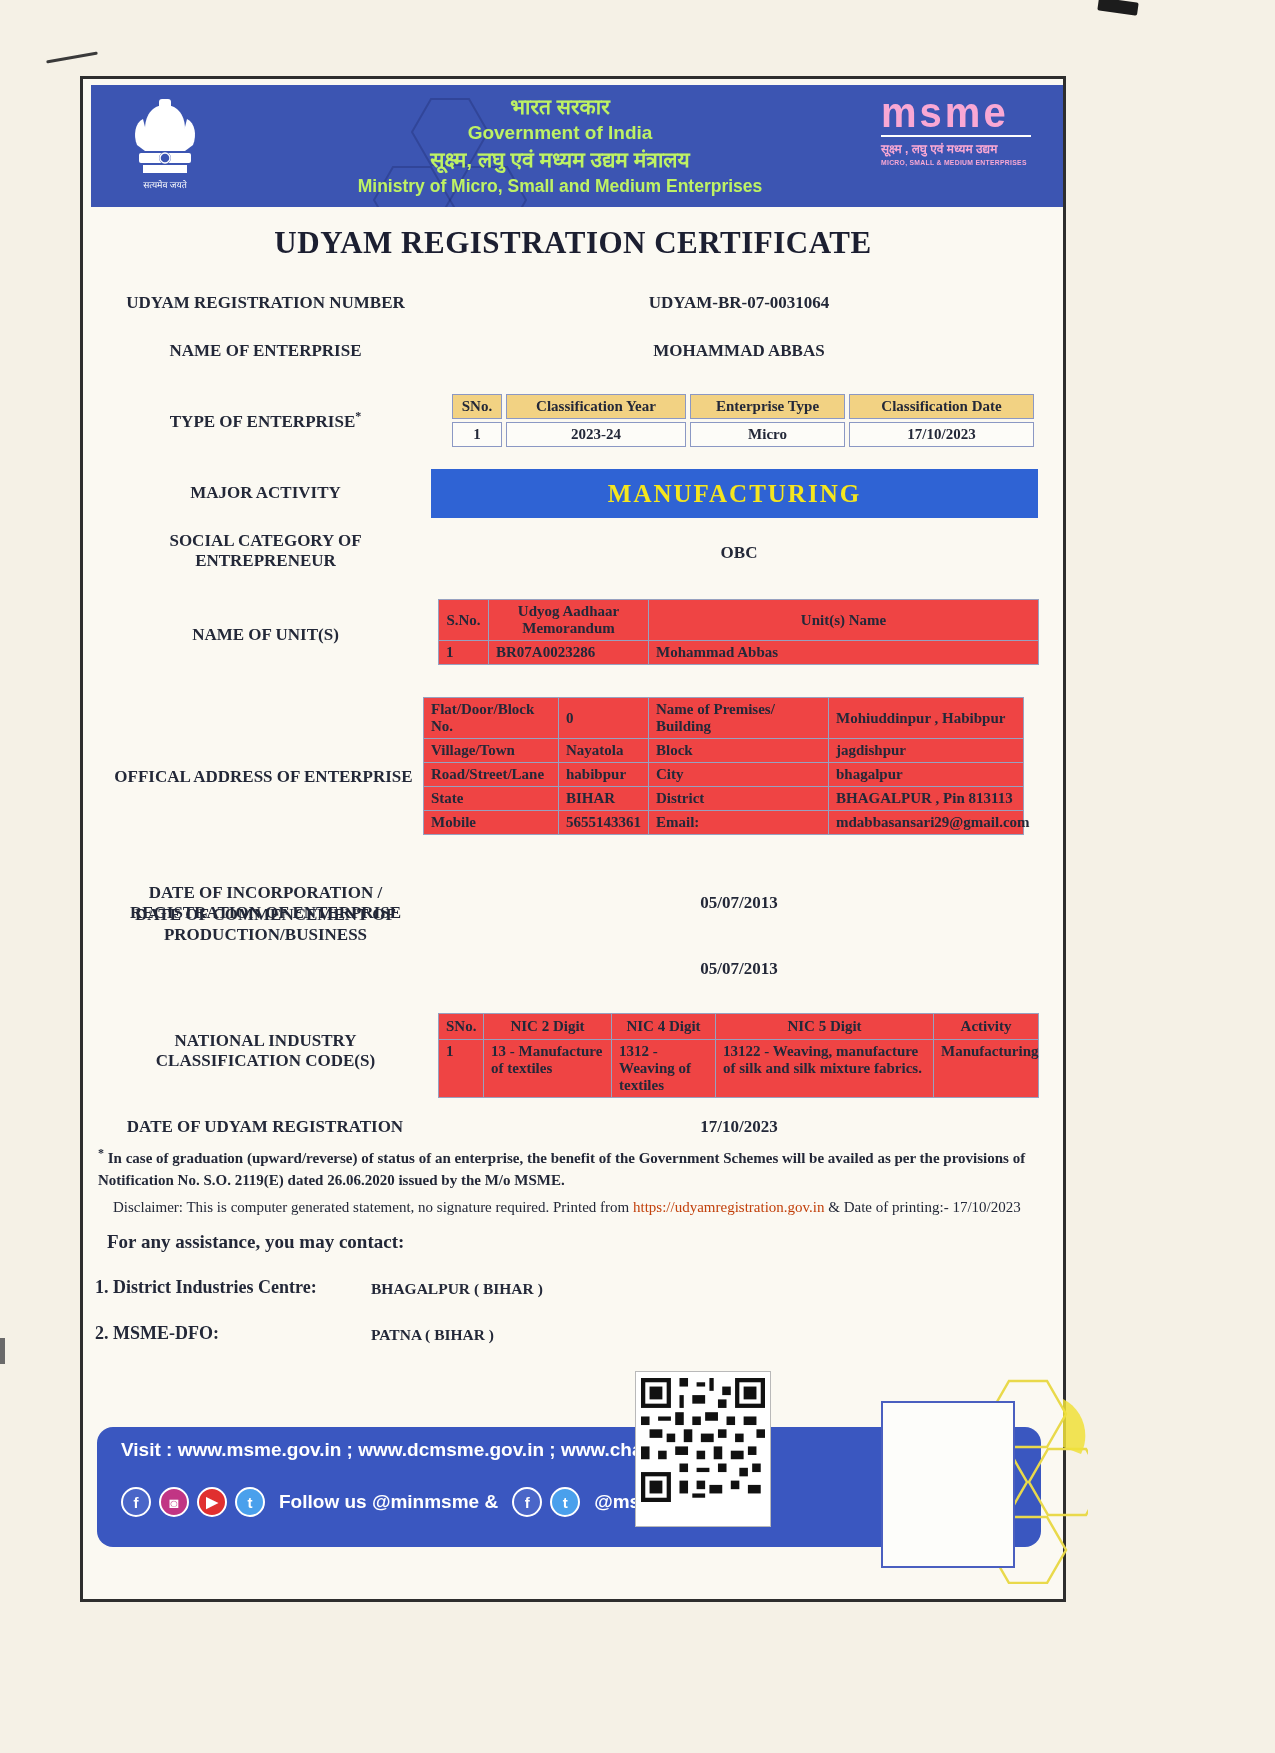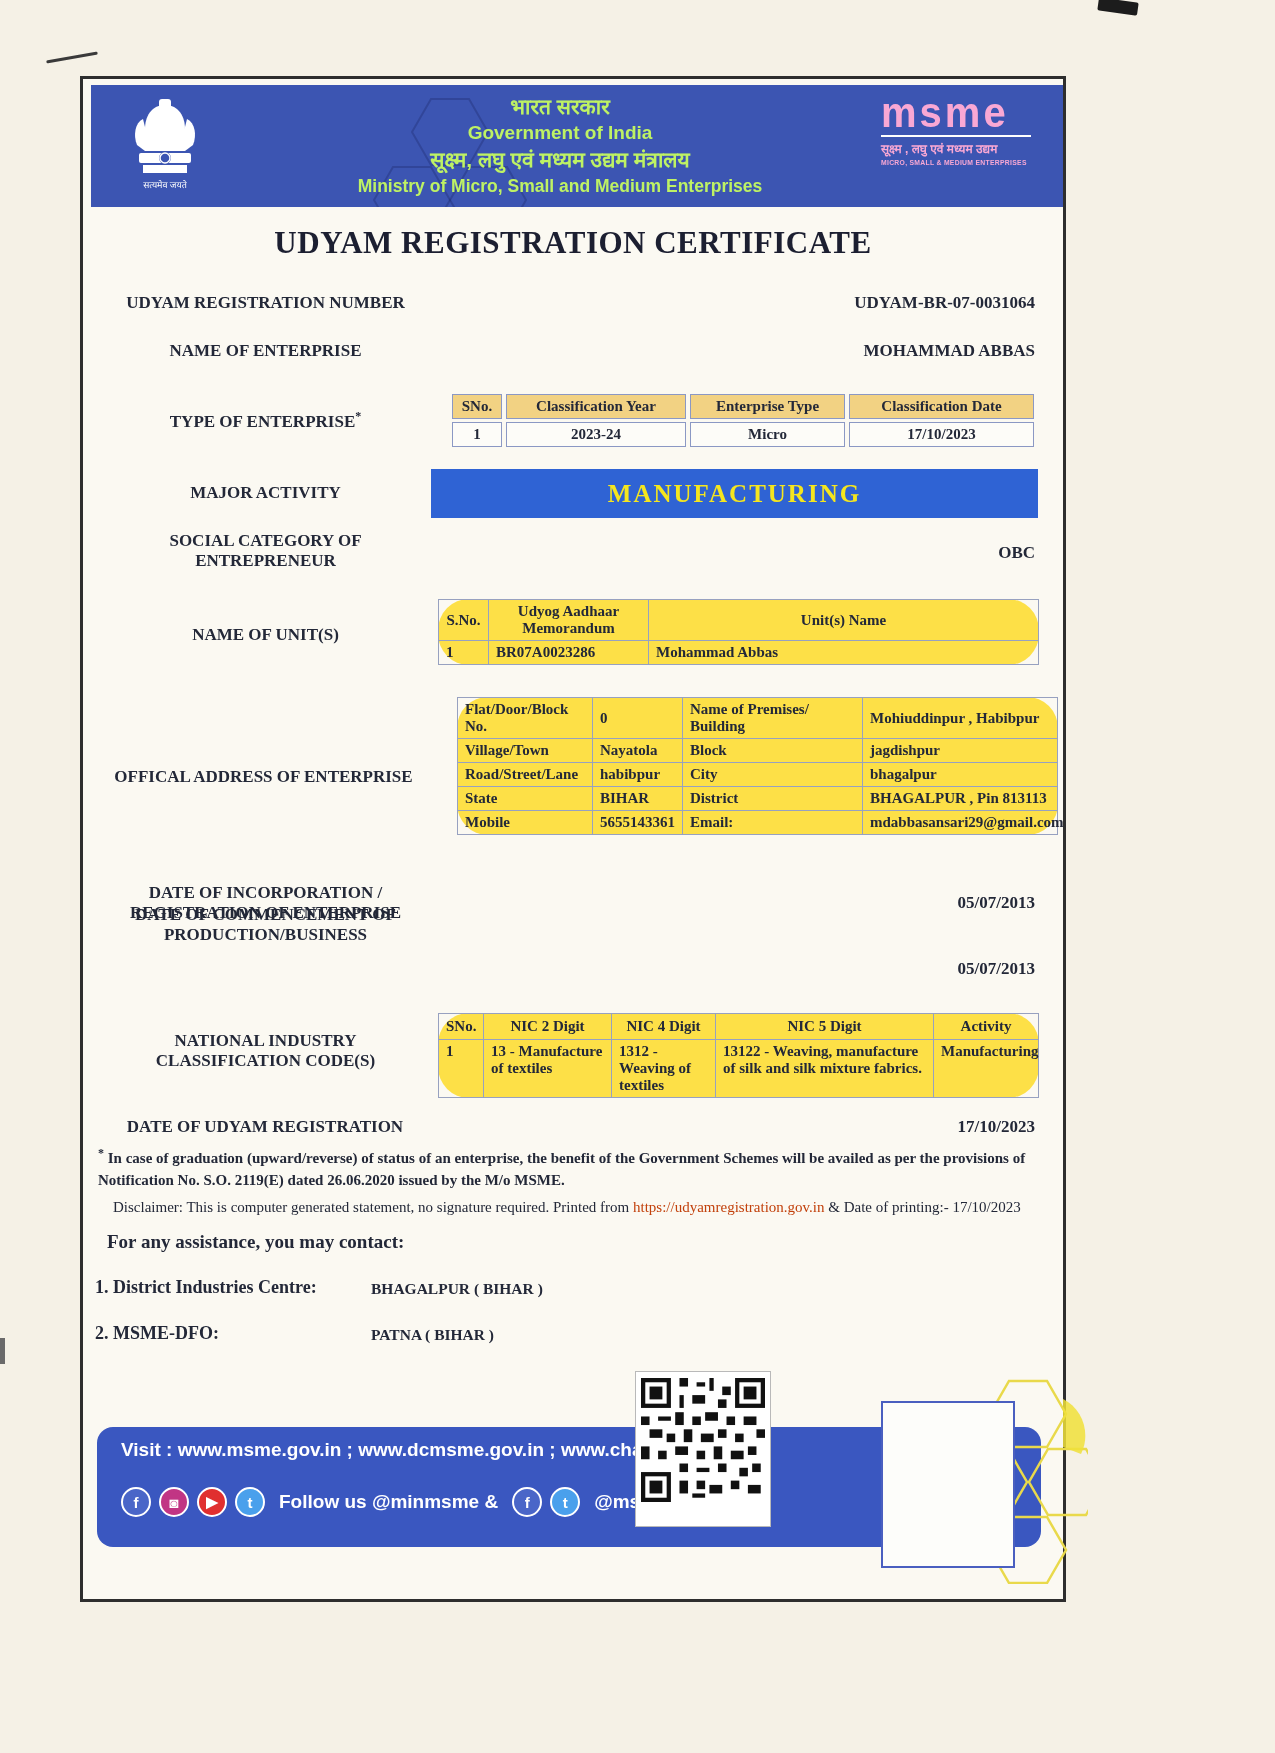--- a/index.html
+++ b/index.html
@@ -20,33 +20,33 @@
   .bc-eng-min { font-size:17.5px; font-weight:bold; line-height:1.4; }
   .msme { position:absolute; left:790px; top:8px; width:170px; color:#f9a8d4; text-align:left;
           font-family:"Liberation Sans", sans-serif; }
   .msme-word { font-size:40px; font-weight:bold; letter-spacing:3px; line-height:0.95; transform:scaleY(1.05); }
   .msme-hindi { font-size:12px; font-weight:bold; margin-top:4px; border-top:2px solid #fff; padding-top:3px; width:150px; }
   .msme-eng { font-size:6.8px; font-weight:bold; letter-spacing:.3px; margin-top:2px; }
   
   .title { position:absolute; left:0; top:146px; width:100%; text-align:center;
            font-size:31px; font-weight:bold; color:#1c1f31; letter-spacing:.5px; }
   .lbl { position:absolute; left:15px; width:335px; text-align:center; font-weight:bold; font-size:17px; }
-  .val { position:absolute; left:360px; width:592px; text-align:right; font-weight:bold; font-size:17px; }
+  .val { position:absolute; left:360px; width:592px; text-align:center; font-weight:bold; font-size:17px; }
   sup.star { font-size:12px; vertical-align:super; }
   
   table { border-spacing:0; font-size:15px; font-weight:bold; color:#232838; }
   .type-table { position:absolute; left:365px; top:312px; width:590px; table-layout:fixed;
                 border-collapse:separate; border-spacing:4px 3px; }
   .type-table th { background:#f2d283; border:1px solid #8b98c4; height:25px; }
   .type-table td { background:#fdfcf8; border:1px solid #8b98c4; height:25px; text-align:center; }
-  .grid { border-collapse:collapse; table-layout:fixed; background:#fde047;border-radius:31px; }
+  .grid { border-collapse:collapse; table-layout:fixed; background:#ef4444; }
   .grid th, .grid td { border:1px solid #97a1c0; padding:3px 7px; }
   .units-table { position:absolute; left:355px; top:520px; width:600px; }
   .units-table th { text-align:center; }
-  .addr-table { position:absolute; left:374px; top:618px; width:600px; }
+  .addr-table { position:absolute; left:340px; top:618px; width:600px; }
   .addr-table td { text-align:left; }
   .nic-table { position:absolute; left:355px; top:934px; width:600px; }
   .nic-table th { height:26px; text-align:center; }
   .nic-table td { vertical-align:top; text-align:left; }
   
   .activity-banner { position:absolute; left:348px; top:390px; width:607px; height:49px; background:#2f63d4;
                      display:flex; align-items:center; justify-content:center; }
   .activity-banner span { color:#f5e61e; font-size:25px; font-weight:bold; letter-spacing:2px; }
   
   .footnote { position:absolute; left:15px; top:1066px; width:948px; font-size:15px; font-weight:bold; line-height:1.45; }

